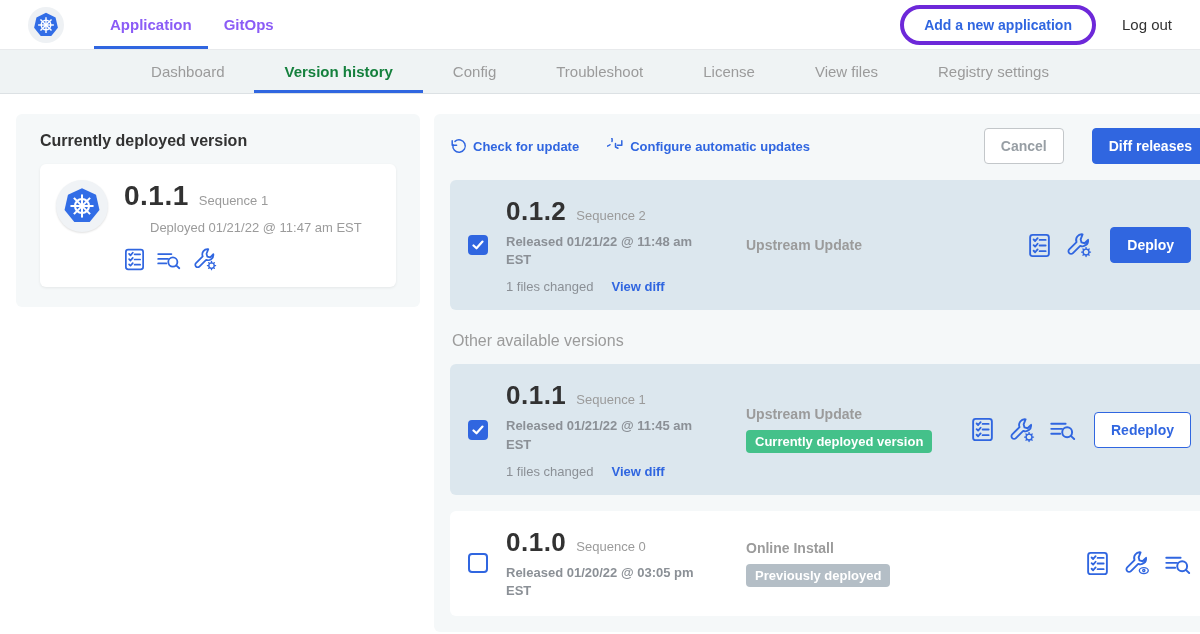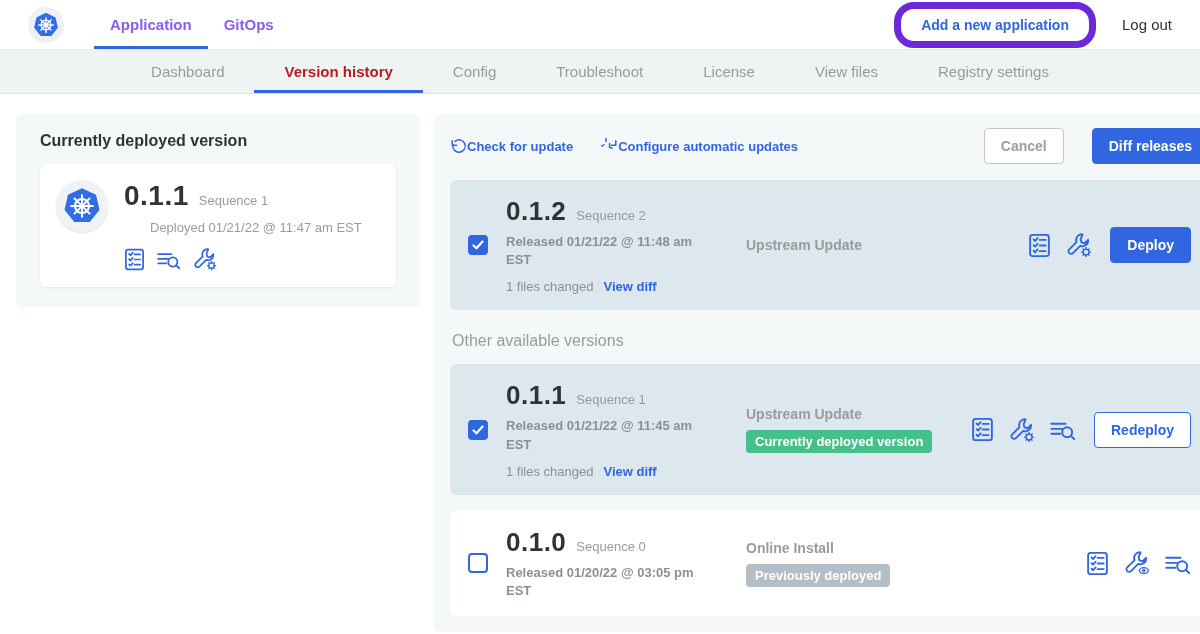--- a/index.html
+++ b/index.html
@@ -10,32 +10,32 @@
   .header { height:50px; display:flex; align-items:center; padding:0 28px 0 28px;
     border-bottom:1px solid #e8eaec; background:#fff; }
   .logo-circle { width:36px; height:36px; border-radius:50%; background:#eef1f4;
     display:flex; align-items:center; justify-content:center; flex:0 0 auto; }
   .header-tabs { display:flex; height:100%; margin-left:30px; }
   .header-tab { display:flex; align-items:center; padding:0 16px; font-size:15px;
     font-weight:700; color:#8b5cf6; cursor:pointer; border-bottom:3px solid transparent;
     border-top:3px solid transparent; }
   .header-tab.active { border-bottom-color:#3066e0; }
   .header-right { margin-left:auto; display:flex; align-items:center; gap:26px; }
-  .pill-btn { border:7px solid #6d28d9; background:#fff; color:#3066e0; font-weight:700;
+  .pill-btn { border:4px solid #6d28d9; background:#fff; color:#3066e0; font-weight:700;
     font-size:14px; padding:8px 20px; border-radius:20px; cursor:pointer;
     font-family:inherit; }
   .logout { font-size:15px; color:#323232; cursor:pointer; }
 
   
   .subnav { height:44px; background:#eff3f4; border-bottom:1px solid #dce1e4;
     display:flex; justify-content:center; }
   .subnav-item { display:flex; align-items:center; padding:16px 30px; font-size:15px;
     color:#9b9b9b; cursor:pointer; border-bottom:3px solid transparent;
     border-top:3px solid transparent; }
-  .subnav-item.active { color:#b91c1c; font-weight:700; border-bottom-color:#3066e0;text-align:center; }
+  .subnav-item.active { color:#15803d; font-weight:700; border-bottom-color:#3066e0;text-align:center; }
 
   
   .content { display:flex; align-items:flex-start; gap:14px; padding:20px 16px; }
 
   .left-panel { width:404px; flex:0 0 auto; background:#f5f8f9; border-radius:6px;
     padding:18px 24px 20px; }
   .left-panel h2 { font-size:16px; font-weight:700; color:#323232; margin-bottom:14px; }
   .deployed-card { background:#fff; border-radius:6px; box-shadow:0 1px 3px rgba(0,0,0,.07);
     padding:16px; display:flex; gap:16px; align-items:flex-start; }
   .card-logo { width:52px; height:52px; border-radius:50%; background:#f0f3f6;
@@ -44,21 +44,21 @@
   .vline { display:flex; align-items:baseline; }
   .version-num-lg { font-size:28px; font-weight:700; color:#323232; letter-spacing:.5px; }
   .sequence { font-size:13px; color:#9b9b9b; margin-left:10px; }
   .deployed-at { font-size:13px; color:#9b9b9b; margin-top:8px;margin-left:26px; }
   .icon-row { display:flex; gap:12px; margin-top:12px; align-items:center; }
   .icon-btn { cursor:pointer; display:flex; }
 
   .right-panel { flex:1; background:#f5f8f9; border-radius:6px; padding:14px 16px 16px; }
   .panel-header { display:flex; align-items:center; margin-bottom:16px; }
   .panel-title { font-size:16px; font-weight:700; color:#4a555e; margin-right:16px; }
-  .blue-link { display:flex; align-items:center; color:#3066e0; font-size:13px;
+  .blue-link { display:flex; align-items:center; gap:6px; color:#3066e0; font-size:13px;
     font-weight:700; cursor:pointer; margin-right:28px; white-space:nowrap; }
   .ph-spacer { flex:1; }
   .btn { font-family:inherit; font-size:14px; font-weight:700; border-radius:4px;
     padding:9px 16px; cursor:pointer; }
   .btn-cancel { background:#fff; border:1px solid #c3c7ca; color:#979ea4; margin-right:28px; }
   .btn-primary { background:#3066e0; border:1px solid #3066e0; color:#fff; }
   .btn-outline { background:#fff; border:1px solid #3066e0; color:#3066e0; }
 
   .version-row { display:flex; align-items:center; border-radius:6px; padding:16px 18px; }
   .version-row.selected { background:#dce7ee; }
@@ -66,21 +66,21 @@
   .checkbox { width:20px; height:20px; border:2px solid #3066e0; border-radius:4px;
     background:#fff; flex:0 0 auto; cursor:pointer; display:flex; align-items:center;
     justify-content:center; }
   .checkbox .check { display:none; }
   .checkbox.checked { background:#3066e0; }
   .checkbox.checked .check { display:block; }
   .version-block { margin-left:18px; width:212px; flex:0 0 auto; }
   .version-num { font-size:26px; font-weight:700; color:#323232; letter-spacing:.5px; }
   .released { font-size:13px; font-weight:700; color:#8b9096; line-height:1.4;
     margin-top:6px; width:195px; }
-  .files-line { margin-top:10px; font-size:13px; color:#8b9096; display:flex; gap:10px; }
+  .files-line { margin-top:10px; font-size:13px; color:#8b9096; display:flex; gap:18px; }
   .view-diff { color:#3066e0; font-weight:700; cursor:pointer; }
   .source-block { width:225px; margin-left:28px; flex:0 0 auto; }
   .source-label { font-size:14px; font-weight:700; color:#9b9b9b; }
   .badge { display:inline-block; margin-top:8px; padding:4px 9px; border-radius:4px;
     color:#fff; font-size:13px; font-weight:700; }
   .badge-green { background:#44c18a; }
   .badge-gray  { background:#b4bec6; }
   .row-spacer { flex:1; }
   .row-icons { display:flex; gap:15px; align-items:center; }
   .row-action { margin-left:18px; }

